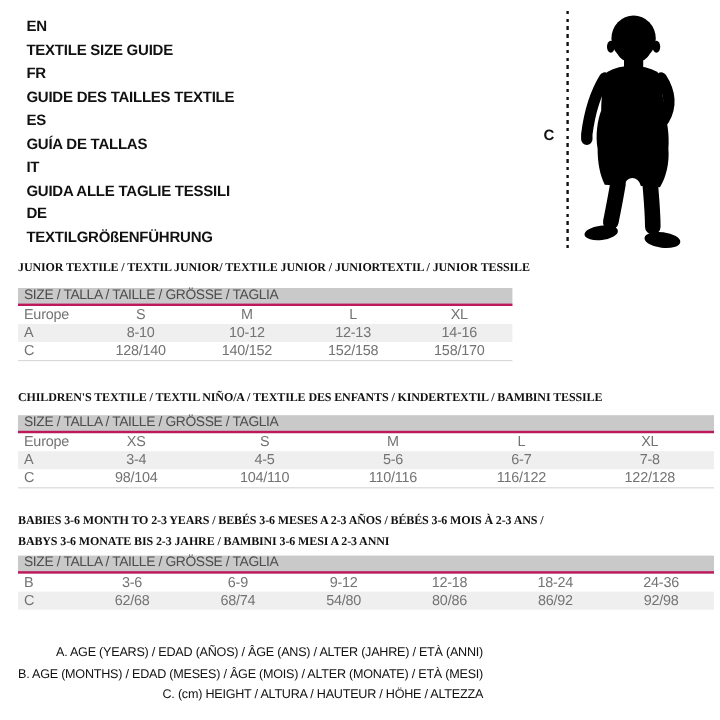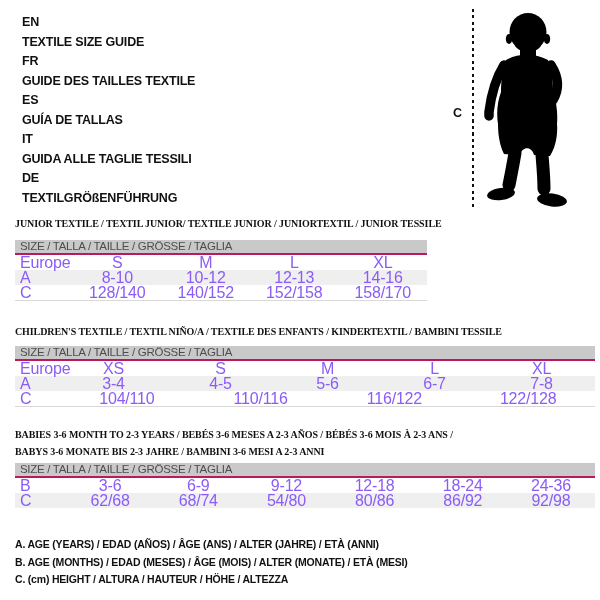--- a/index.html
+++ b/index.html
@@ -27,31 +27,31 @@
   .t2-title{left:15px;top:325px;}
   .t3-title{left:15px;top:426px;line-height:17px;}
 
   
   .size-table{background:#fff;}
   .t1-table{left:15px;top:240px;width:412px;border-bottom:1px solid #d9d9d9;}
   .t2-table{left:15px;top:346px;width:580px;border-bottom:1px solid #d9d9d9;}
   .t3-table{left:15px;top:463px;width:580px;}
   .size-bar{height:13px;line-height:13.5px;background:#c9c9c9;border-bottom:2px solid #be185d;
     padding-left:5px;font-size:11.5px;letter-spacing:-0.3px;color:#4d4d4d;white-space:nowrap;}
-  .trow{display:flex;height:15px;line-height:15px;font-size:16px;letter-spacing:-0.2px;color:#8b5cf6;}
+  .trow{display:flex;height:15px;line-height:15px;font-size:12px;letter-spacing:-0.2px;color:#737373;}
   .trow.alt{background:#efefef;}
   .tlabel{padding-left:5px;box-sizing:border-box;}
   .t1-table .tlabel{width:58px;}
   .t2-table .tlabel{width:45px;}
   .t3-table .tlabel{width:51px;}
   .tcell{flex:1 1 0;text-align:center;}
 
   
   .footnotes{left:15px;top:536px;}
-  .footnote{font-weight:700;font-size:10.5px;letter-spacing:-0.2px;line-height:17.5px;color:#111;white-space:nowrap;}
+  .footnote{font-weight:400;font-size:10.5px;letter-spacing:-0.2px;line-height:17.5px;color:#111;white-space:nowrap;text-align:right;}
 </style>
 </head>
 <body>
 
 <div class="abs lang-block">
   <div class="lang-row">
     <span class="lang-code">EN</span>
     <span class="lang-label">TEXTILE SIZE GUIDE</span>
   </div>
   <div class="lang-row">
@@ -131,20 +131,21 @@
   <div class="trow alt">
     <div class="tlabel">A</div>
     <div class="tcell">3-4</div>
     <div class="tcell">4-5</div>
     <div class="tcell">5-6</div>
     <div class="tcell">6-7</div>
     <div class="tcell">7-8</div>
   </div>
   <div class="trow">
     <div class="tlabel">C</div>
+    <div class="tcell">98/104</div>
     <div class="tcell">104/110</div>
     <div class="tcell">110/116</div>
     <div class="tcell">116/122</div>
     <div class="tcell">122/128</div>
   </div>
 </div>
 
 <div class="abs sec-title t3-title">
   <div>BABIES 3-6 MONTH TO 2-3 YEARS / BEBÉS 3-6 MESES A 2-3 AÑOS / BÉBÉS 3-6 MOIS À 2-3 ANS /</div>
   <div>BABYS 3-6 MONATE BIS 2-3 JAHRE / BAMBINI 3-6 MESI A 2-3 ANNI</div>

